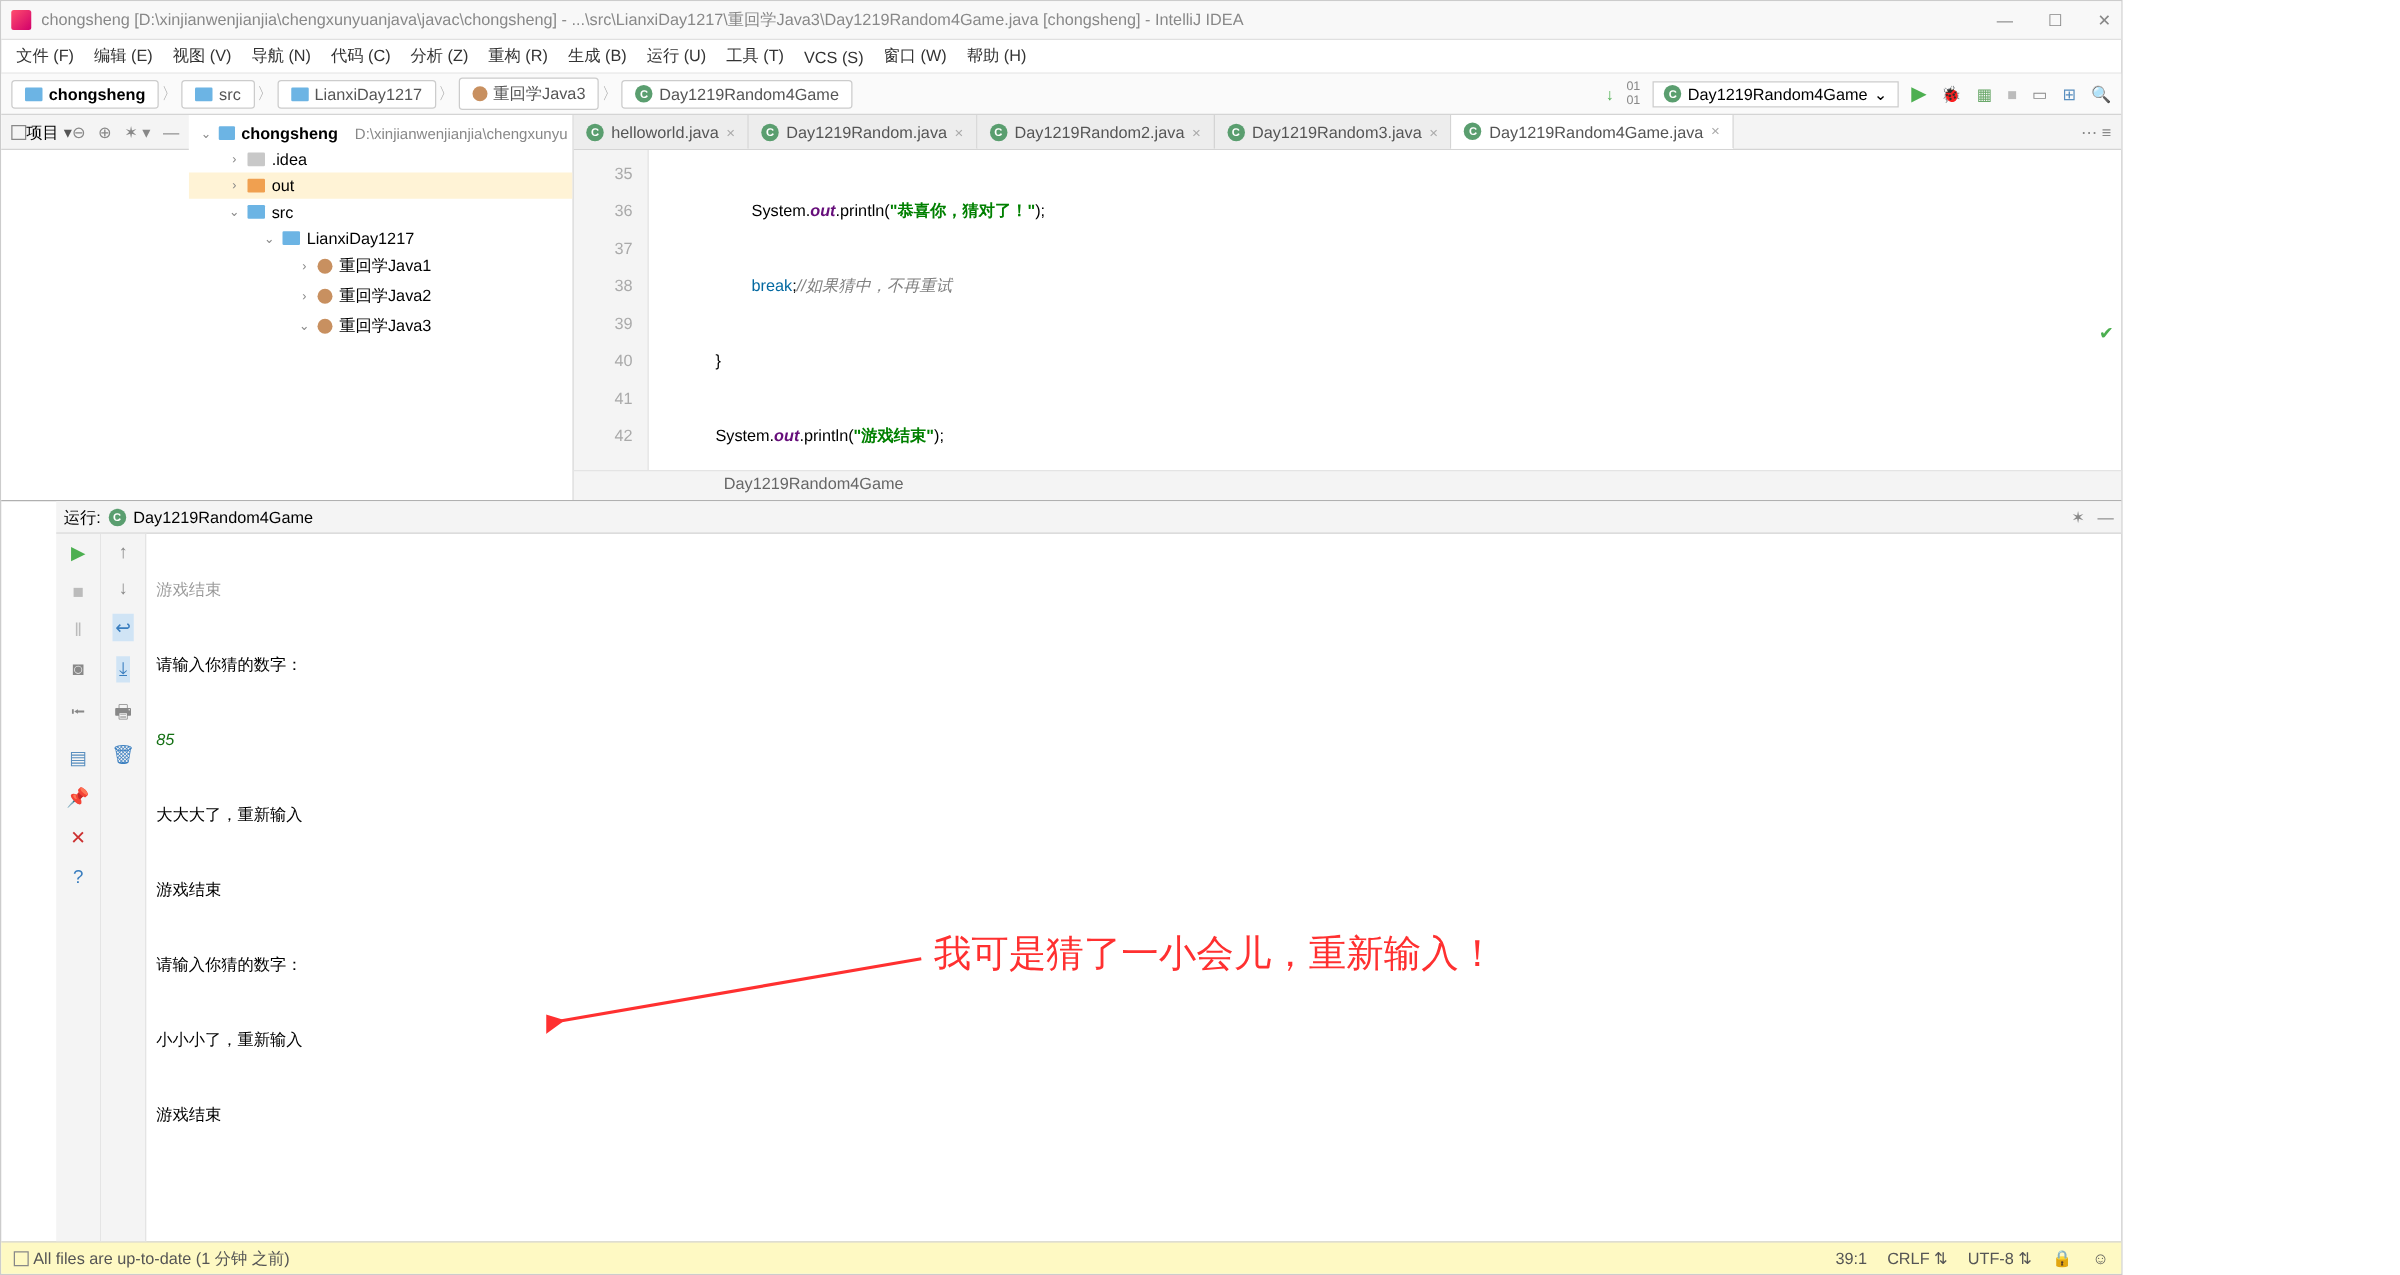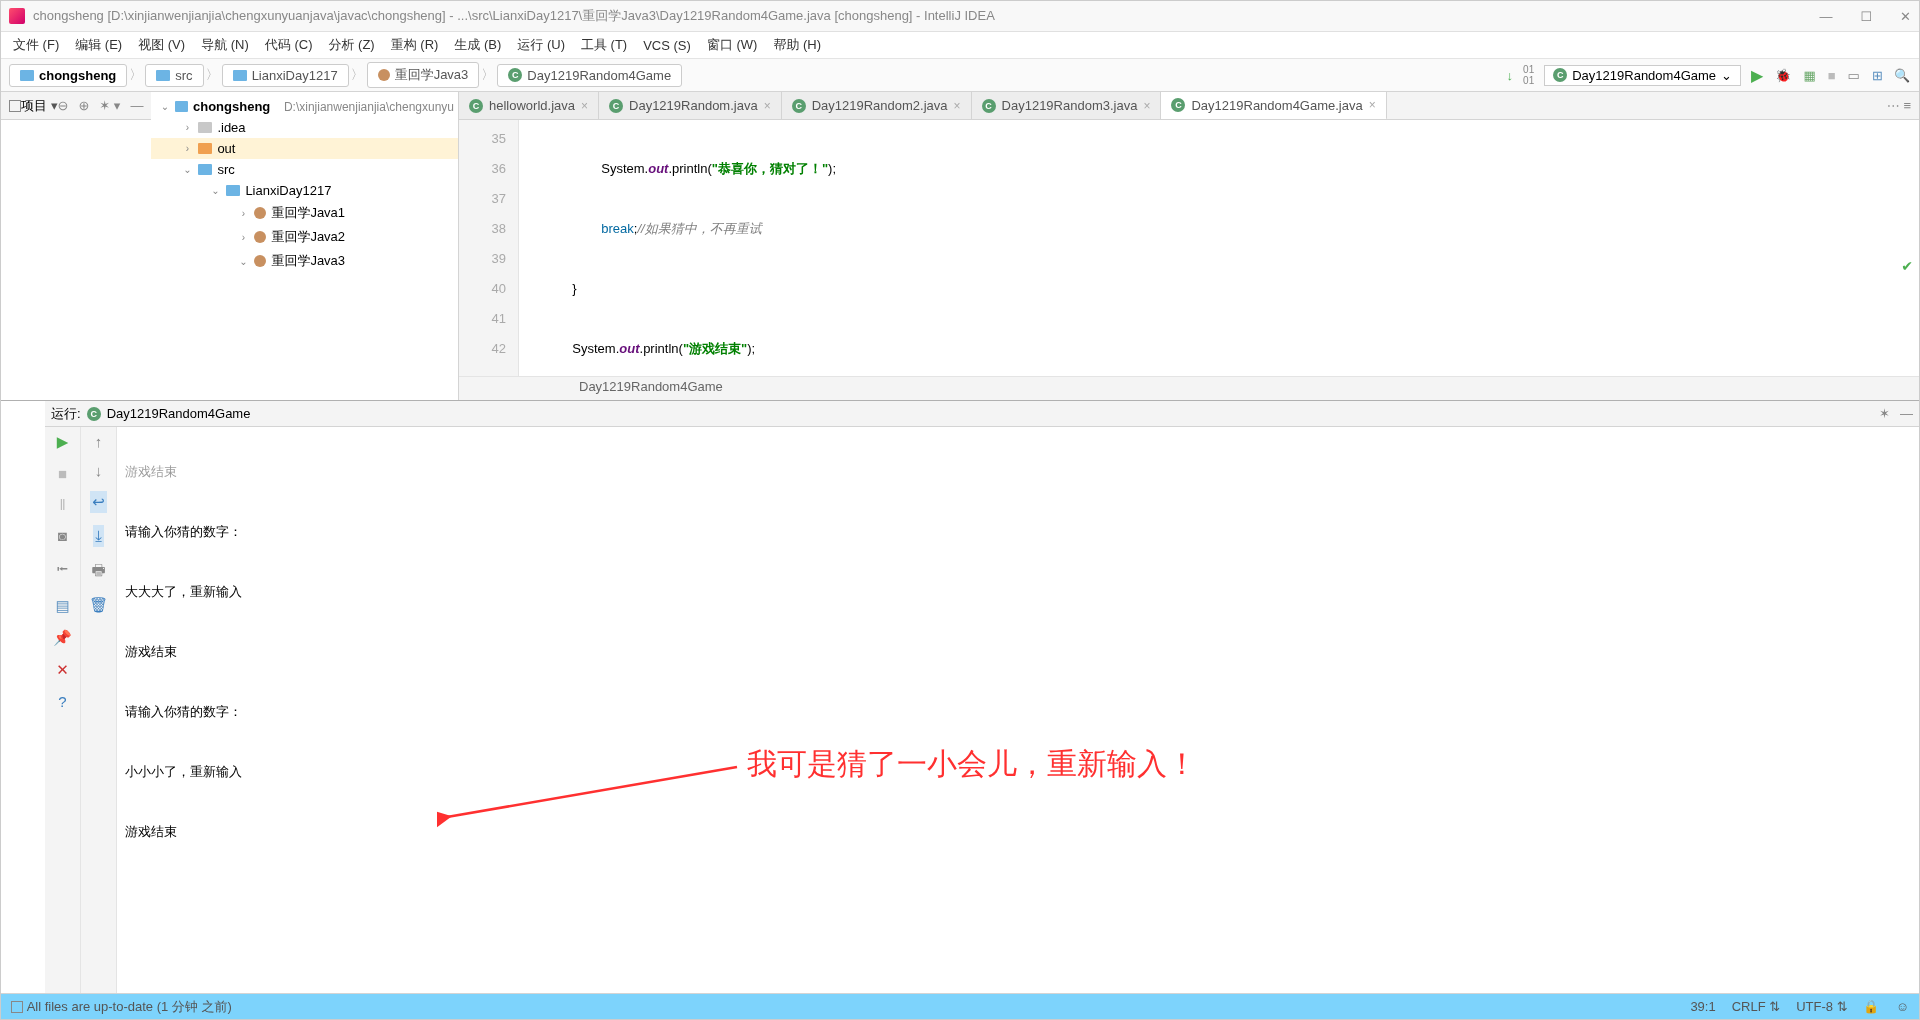--- a/index.html
+++ b/index.html
@@ -1,17 +1,17 @@
 <!DOCTYPE html>
 <html><head>
 <meta charset="utf-8">
 <style>
 *{box-sizing:border-box;margin:0;padding:0;font-family:"Microsoft YaHei","Segoe UI",sans-serif;font-size:13px;}
 body{background:#fff;color:#000;overflow:hidden;}
-.window{width:1920px;height:1020px;display:flex;flex-direction:column;border:1px solid #ccc;}
+.window{width:1698px;height:1020px;display:flex;flex-direction:column;border:1px solid #ccc;}
 .titlebar{height:31px;display:flex;align-items:center;padding:0 8px;background:#f8f8f8;border-bottom:1px solid #e0e0e0;color:#888;}
 .titlebar .app-icon{width:16px;height:16px;background:linear-gradient(135deg,#ff4d6d,#d1006b);margin-right:8px;border-radius:2px;}
 .titlebar .wctrl{margin-left:auto;display:flex;gap:28px;color:#888;}
 .titlebar .wctrl span{cursor:default;}
 .menubar{height:27px;display:flex;align-items:center;padding:0 6px;gap:4px;border-bottom:1px solid #e4e4e4;}
 .menubar span{padding:2px 6px;color:#333;}
 .navbar{height:33px;display:flex;align-items:center;padding:0 8px;border-bottom:1px solid #d4d4d4;background:#fafafa;}
 .breadcrumb{display:flex;align-items:center;gap:2px;}
 .crumb{display:flex;align-items:center;padding:3px 10px;border:1px solid #ccc;border-radius:3px;background:#fff;margin-right:-1px;color:#555;gap:5px;}
 .crumb:first-child{font-weight:bold;color:#000;}
@@ -56,21 +56,21 @@
 .rp-head{height:26px;background:#f4f4f4;border-bottom:1px solid #d4d4d4;display:flex;align-items:center;padding:0 6px;gap:6px;}
 .rp-head .rt{margin-left:auto;display:flex;gap:10px;color:#888;}
 .rp-body{flex:1;display:flex;min-height:0;position:relative;}
 .rp-tools{width:36px;background:#f4f4f4;border-right:1px solid #e4e4e4;display:flex;flex-direction:column;align-items:center;padding:6px 0;gap:14px;color:#888;}
 .rp-tools2{width:36px;background:#f4f4f4;border-right:1px solid #e4e4e4;display:flex;flex-direction:column;align-items:center;padding:6px 0;gap:12px;color:#888;}
 .rp-tools span,.rp-tools2 span{font-size:15px;}
 .console{flex:1;padding:0 8px;font-family:Consolas,"Microsoft YaHei",monospace;font-size:19px;line-height:30px;overflow:hidden;white-space:pre;position:relative;}
 .c-in{color:#147014;font-style:italic;}
 .annotation{position:absolute;left:630px;top:322px;color:#ff3030;font-size:30px;font-weight:normal;}
 .arrow-svg{position:absolute;left:320px;top:330px;pointer-events:none;}
-.status{height:26px;border-top:1px solid #d4d4d4;background:#7dd3fc;display:flex;align-items:center;padding:0 10px;color:#555;}
+.status{height:26px;border-top:1px solid #d4d4d4;background:#fef9c3;display:flex;align-items:center;padding:0 10px;color:#555;}
 .status .rt{margin-left:auto;display:flex;gap:16px;align-items:center;}
 .sq-ic{width:12px;height:12px;border:1px solid #888;display:inline-block;}
 </style>
 </head>
 <body>
 
 <div class="window">
 
   <div class="titlebar">
     <span class="app-icon"></span>
@@ -282,20 +282,21 @@
         <span>↑</span>
         <span>↓</span>
         <span style="background:#d0e4f5;padding:2px;color:#3a7ebf">↩</span>
         <span style="background:#d0e4f5;padding:2px;color:#3a7ebf">⤓</span>
         <span>🖶</span>
         <span style="color:#3a7ebf">🗑</span>
       </div>
       <div class="console">
 <div style="opacity:.4">游戏结束</div>
 <div>请输入你猜的数字：</div>
+<div class="c-in">85</div>
 <div>大大大了，重新输入</div>
 <div>游戏结束</div>
 <div>请输入你猜的数字：</div>
 <div>小小小了，重新输入</div>
 <div>游戏结束</div>
 
 
 
 
 

